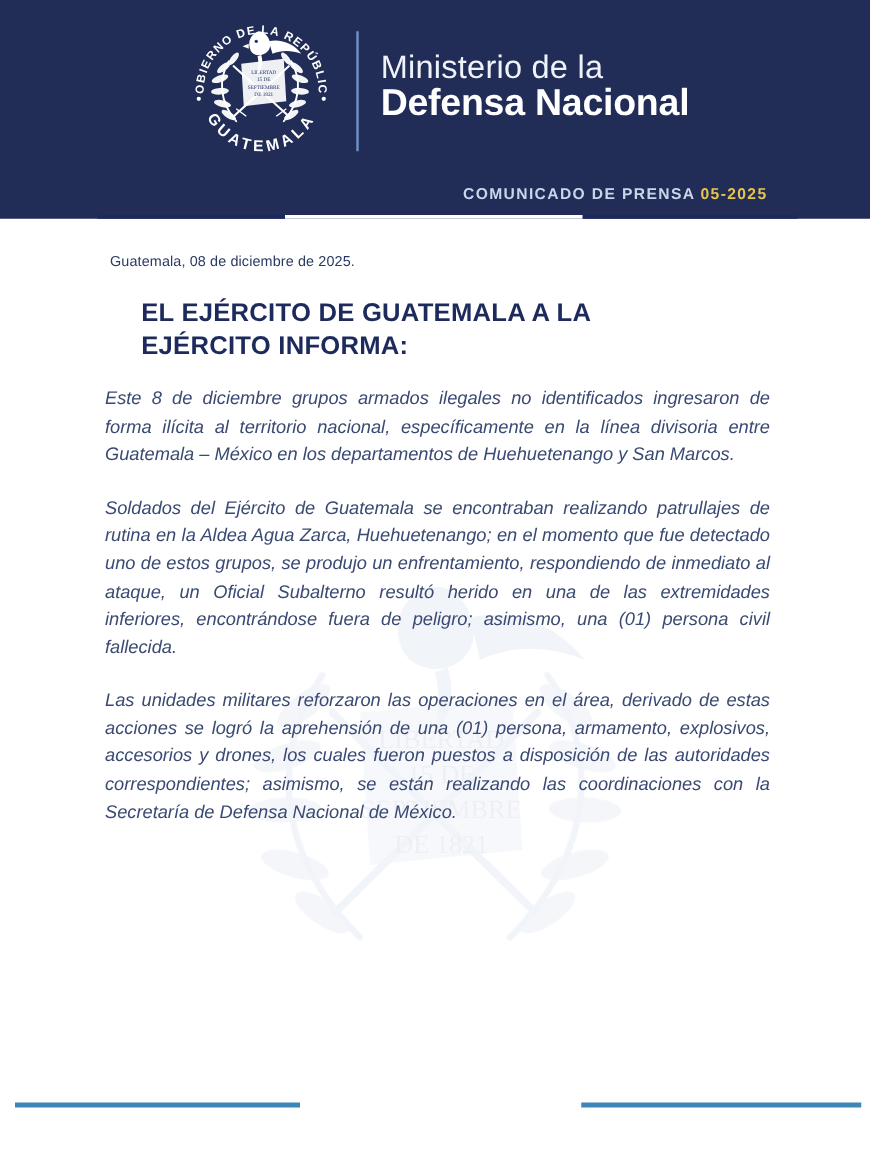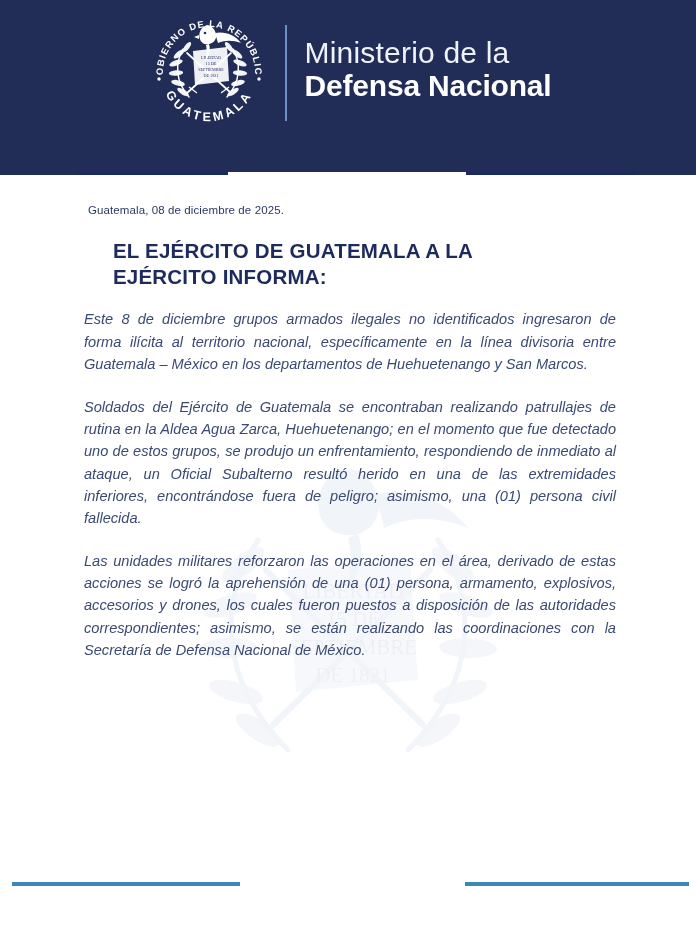--- a/index.html
+++ b/index.html
@@ -47,21 +47,21 @@
     height: 96px;
     background: #6d8fc4;
     margin: 0 18px 0 12px;
     flex: 0 0 auto;
   }
   .ministry {
     flex: 0 0 auto;
     padding-bottom: 6px;
   }
   .ministry-line1 {
-    font-size: 30px;
+    font-size: 26px;
     font-weight: 300;
     color: #eef2f9;
     letter-spacing: .2px;
     line-height: 1.08;
     white-space: nowrap;
   }
   .ministry-line2 {
     font-size: 30px;
     font-weight: 700;
     color: #ffffff;
@@ -242,20 +242,24 @@
 
     <div class="header-divider"></div>
 
     <div class="ministry">
       <div class="ministry-line1">Ministerio de la</div>
       <div class="ministry-line2">Defensa Nacional</div>
     </div>
 
   </div>
 
+  <div class="press-badge">
+    <span>COMUNICADO DE PRENSA</span>
+    <span class="num">05-2025</span>
+  </div>
 
   <div class="accent-row">
     <div class="accent-navy" style="left:78px;  width:560px;"></div>
 
     <div class="accent-white-gap"></div>
   </div>
 </div>
 
 <div class="watermark">
   <svg viewBox="0 0 420 420" xmlns="http://www.w3.org/2000/svg">

